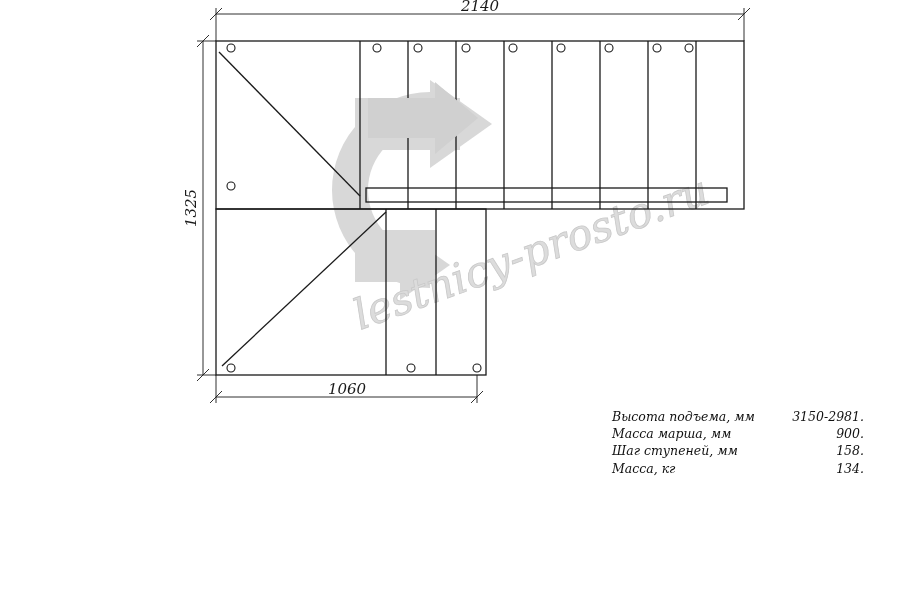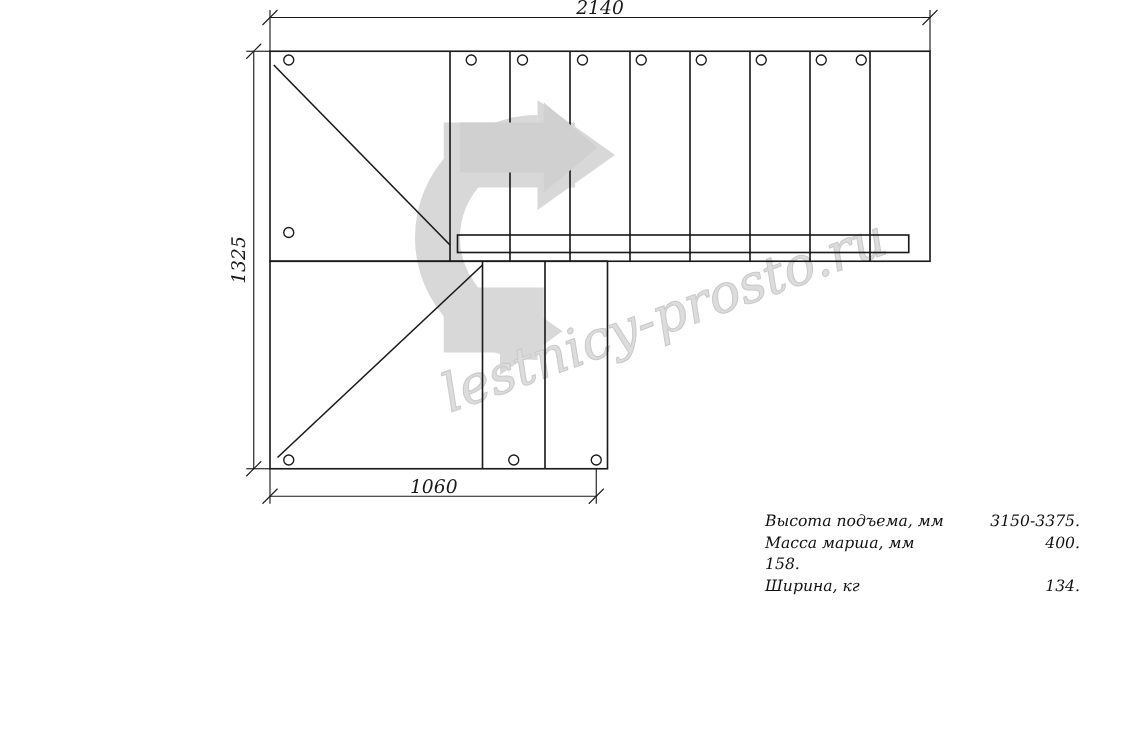--- a/index.html
+++ b/index.html
@@ -140,28 +140,29 @@
     </g>
 
     <text x="480" y="11" text-anchor="middle" class="dim-text">2140</text>
     <text x="-208" y="196" text-anchor="middle" class="dim-text" transform="rotate(-90)">1325</text>
     <text x="347" y="394" text-anchor="middle" class="dim-text">1060</text>
   </svg>
 
   <div class="spec-table">
     <div class="spec-row">
       <span class="spec-label">Высота подъема, мм</span>
-      <span class="spec-value">3150-3375.</span>
+      <span class="spec-value">3150-2981.</span>
     </div>
     <div class="spec-row">
       <span class="spec-label">Масса марша, мм</span>
-      <span class="spec-value">400.</span>
+      <span class="spec-value">900.</span>
     </div>
     <div class="spec-row">
+      <span class="spec-label">Шаг ступеней, мм</span>
       <span class="spec-value">158.</span>
     </div>
     <div class="spec-row">
-      <span class="spec-label">Ширина, кг</span>
+      <span class="spec-label">Масса, кг</span>
       <span class="spec-value">134.</span>
     </div>
   </div>
 
 </div>
 
 </body></html>

